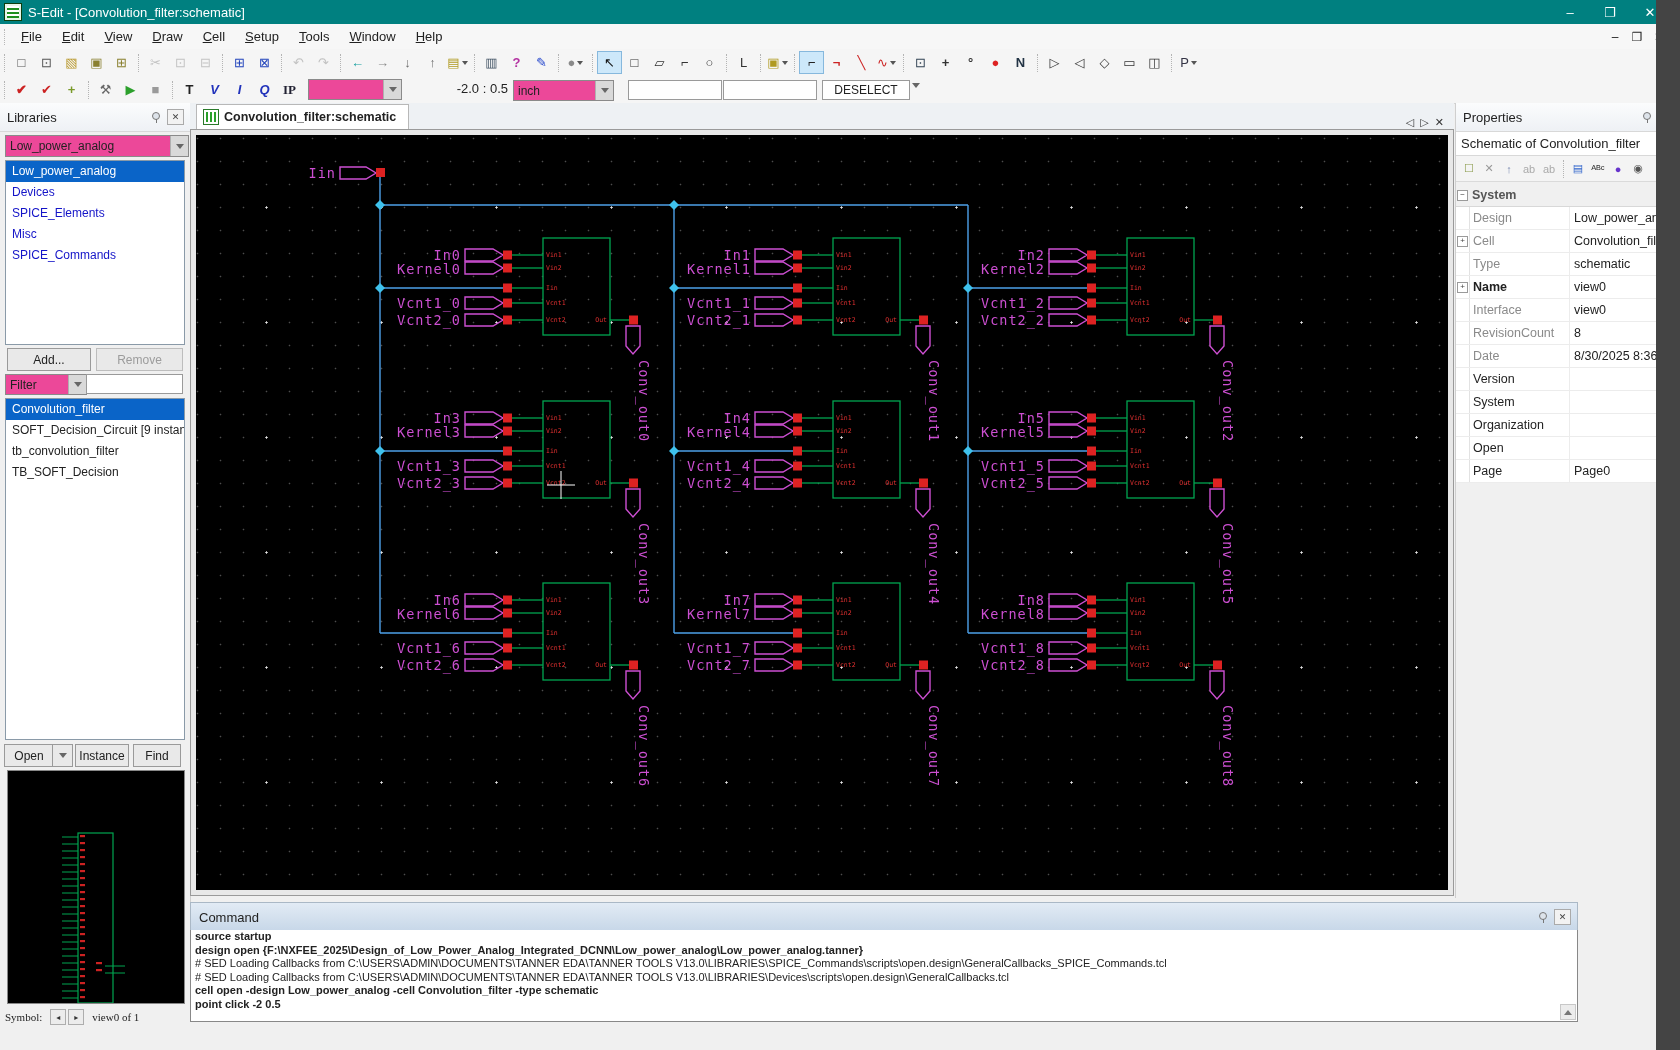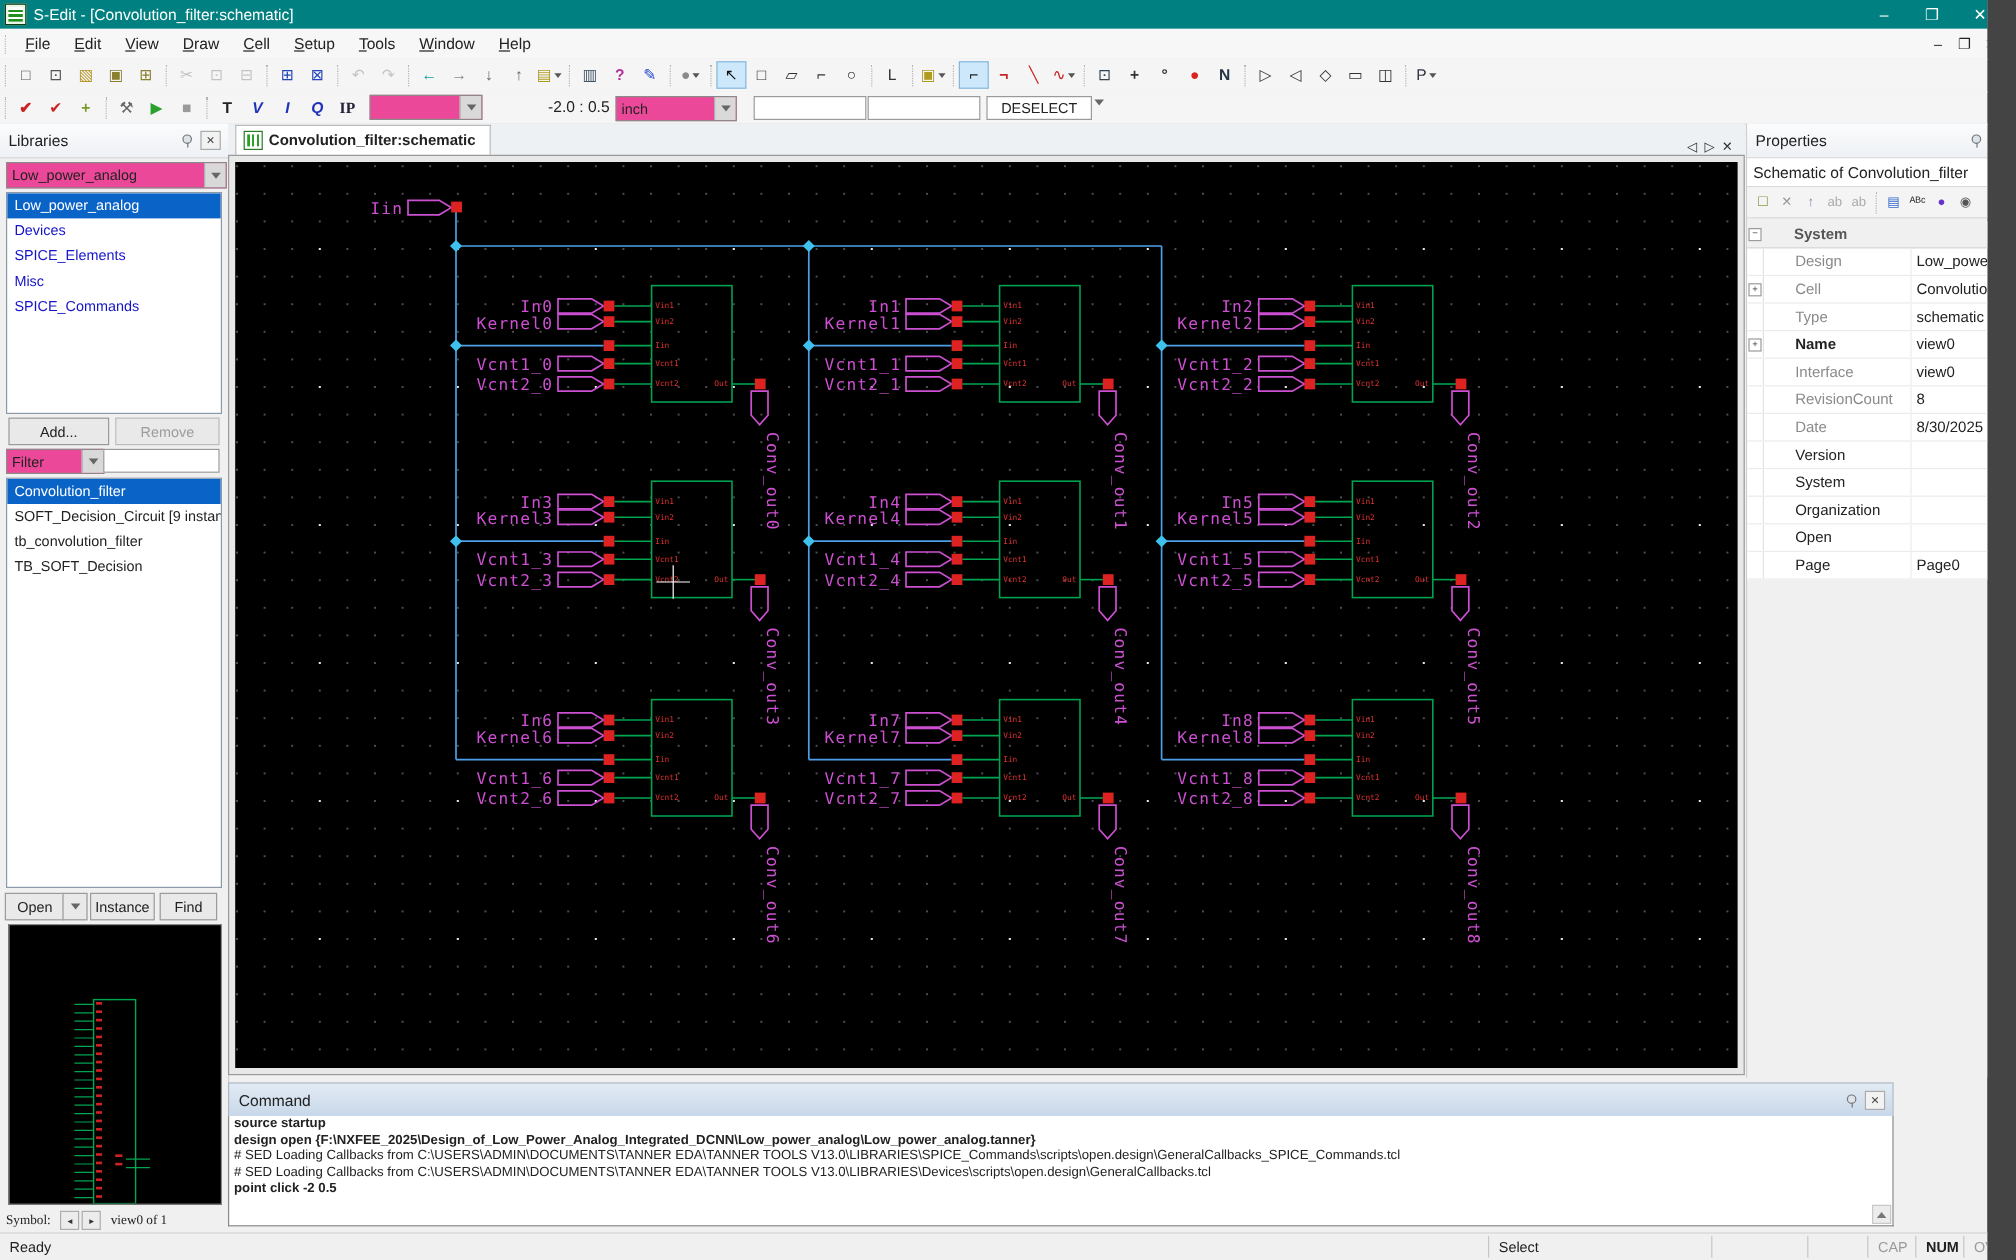--- a/index.html
+++ b/index.html
@@ -98,21 +98,21 @@
   .picons{height:25px;display:flex;align-items:center;padding-left:3px;background:#f4f4f4;
        border-bottom:1px solid #dadada;}
   .picon{width:20px;height:19px;display:flex;align-items:center;justify-content:center;font-size:11px;}
   .pgrid{position:absolute;left:0;top:81px;width:225px;background:#fff;}
   .prow{height:22px;display:flex;border-bottom:1px solid #ececec;align-items:center;overflow:hidden;}
   .pgut{width:13px;height:100%;border-right:1px solid #e2e2e2;display:flex;align-items:center;
        justify-content:center;flex:none;}
   .expbox{width:9px;height:9px;border:1px solid #9a9a9a;font-size:8px;line-height:7px;
        text-align:center;color:#444;background:#fff;}
   .plab{width:96px;flex:none;padding-left:3px;font-size:12.5px;color:#222;white-space:nowrap;
-       overflow:hidden;border-right:1px solid #ececec;height:100%;display:flex;align-items:center;margin-left:23px;}
+       overflow:hidden;border-right:1px solid #ececec;height:100%;display:flex;align-items:center;}
   .plab.dim{color:#8a8a8a;}
   .plab.pbold{font-weight:bold;}
   .pval{flex:1;padding-left:4px;font-size:12.5px;white-space:nowrap;overflow:hidden;}
   .prow.group{background:#f0f0f0;border-bottom:1px solid #d8d8d8;}
   .prow.group .plab{font-weight:bold;color:#555;border-right:none;width:auto;}
   
   .cmdpanel{position:absolute;left:190px;top:902px;width:1388px;height:120px;}
   .cmdhdr{height:28px;background:linear-gradient(#e2ebf5,#c7d7e8);border:1px solid #aab8c6;
        display:flex;align-items:center;padding-left:8px;font-size:13px;}
   .cmdlog{position:absolute;left:0;top:28px;right:0;bottom:0;background:#fff;
@@ -970,30 +970,22 @@
       <span class="ico" style="margin-left:auto;display:flex;align-items:center;gap:4px;margin-right:6px;">
         <span class="pinico"></span>
         <span class="xbox">✕</span>
       </span>
     </div>
     <div class="cmdlog" id="cmdlog">
         <div class="cmdline b">source startup</div>
         <div class="cmdline b">design open {F:\NXFEE_2025\Design_of_Low_Power_Analog_Integrated_DCNN\Low_power_analog\Low_power_analog.tanner}</div>
         <div class="cmdline"># SED  Loading Callbacks from C:\USERS\ADMIN\DOCUMENTS\TANNER EDA\TANNER TOOLS V13.0\LIBRARIES\SPICE_Commands\scripts\open.design\GeneralCallbacks_SPICE_Commands.tcl</div>
         <div class="cmdline"># SED  Loading Callbacks from C:\USERS\ADMIN\DOCUMENTS\TANNER EDA\TANNER TOOLS V13.0\LIBRARIES\Devices\scripts\open.design\GeneralCallbacks.tcl</div>
+        <div class="cmdline b">cell open -design Low_power_analog -cell Convolution_filter -type schematic</div>
         <div class="cmdline b">point click -2 0.5</div>
         <span class="cmdscroll">
           <span class="upt"></span>
         </span>
       </div>
   </div>
 
-  <div class="statusbar">
-    <span style="padding-left:8px;">Ready</span>
-    <span class="scell" style="left:1240px;width:178px;">Select</span>
-    <span class="scell" style="left:1426px;width:79px;"></span>
-    <span class="scell" style="left:1506px;width:49px;"></span>
-    <span class="scell dimtxt" style="left:1556px;width:32px;">CAP</span>
-    <span class="scell" style="left:1596px;width:32px;font-weight:bold;">NUM</span>
-    <span class="scell dimtxt" style="left:1636px;width:36px;">OVR</span>
-  </div>
 
 </div>
 
 </body></html>

